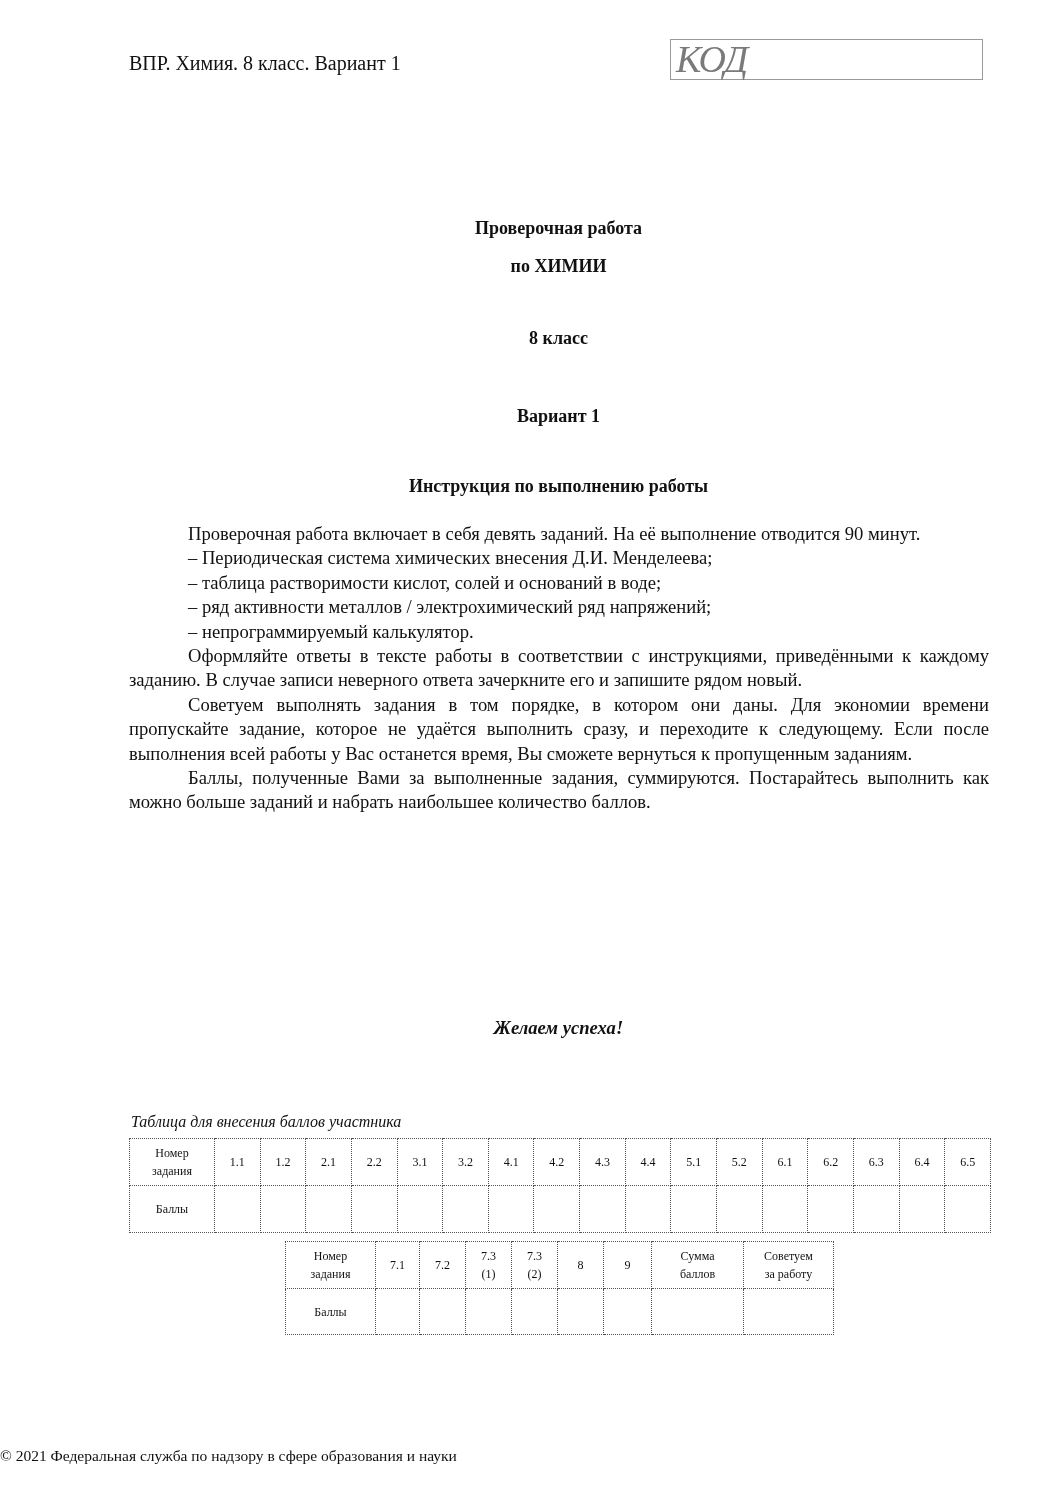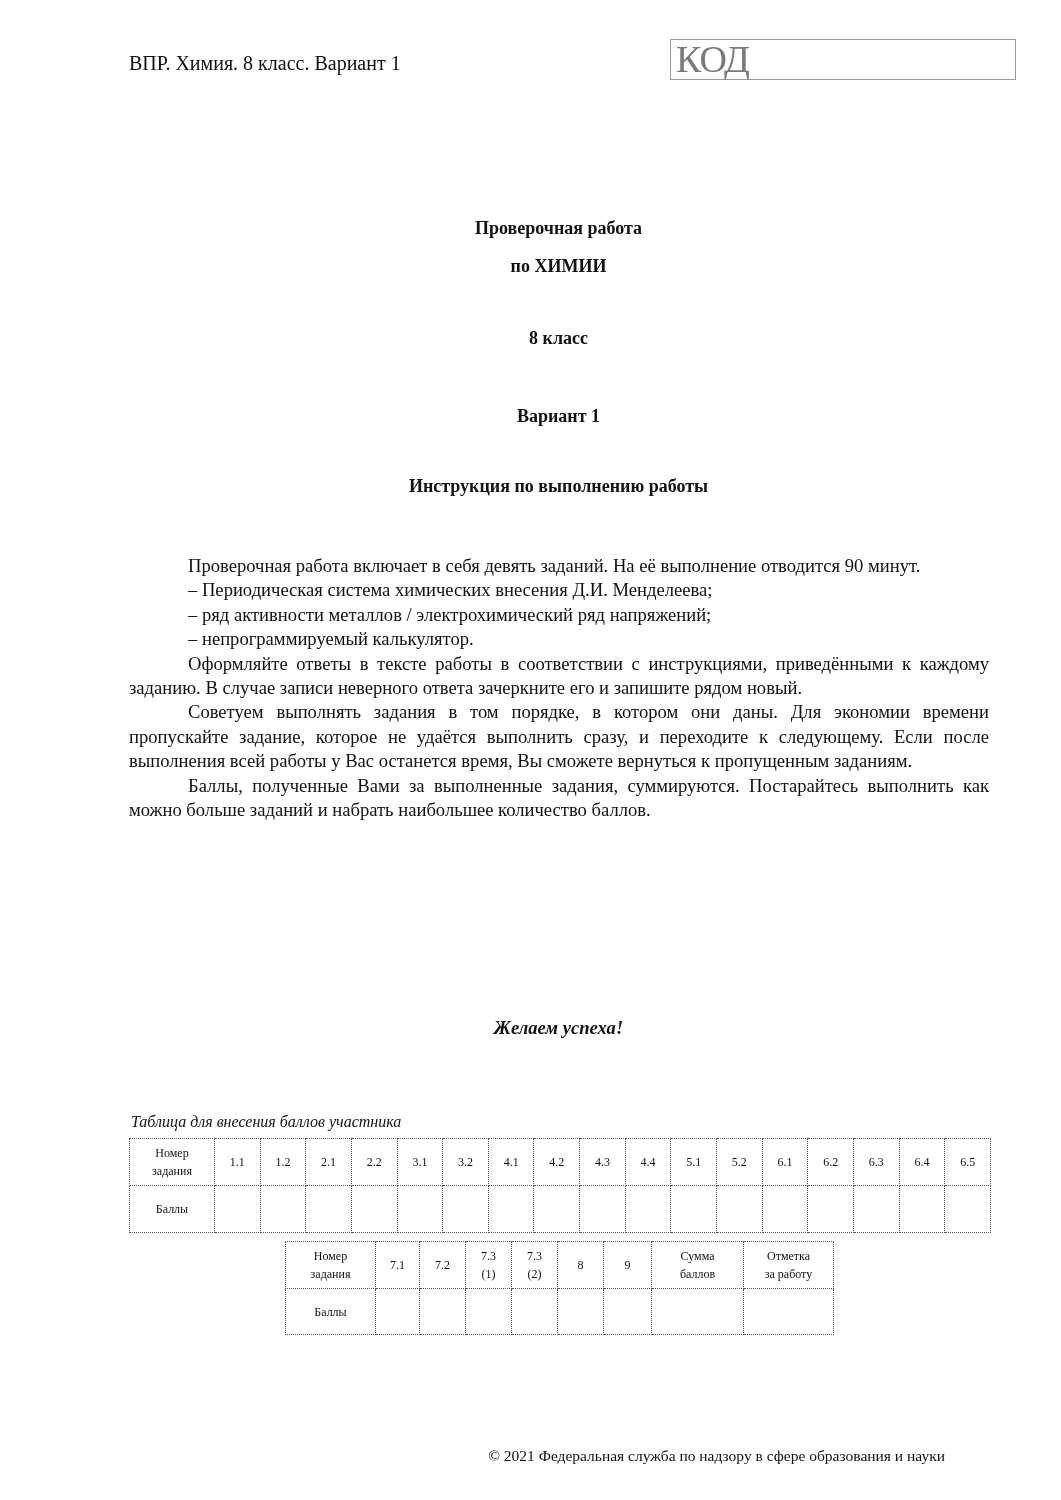--- a/index.html
+++ b/index.html
@@ -3,71 +3,71 @@
   <meta charset="utf-8">
   <style>
     html, body { margin: 0; padding: 0; background: #ffffff; }
     body {
       width: 1061px; height: 1500px; position: relative; overflow: hidden;
       font-family: "Liberation Serif", "DejaVu Serif", serif; color: #111;
     }
     .abs { position: absolute; }
     .header-text { left: 129px; top: 52px; font-size: 20px; }
     .kod-box {
-      left: 670px; top: 39px; width: 346px; height: 41px;
-      border: 1.5px solid #9a9a9a; box-sizing: border-box;
+      left: 670px; top: 39px; width: 313px; height: 41px;
+      border: 1.5px solid #9a9a9a; box-sizing: border-box; font-style: italic;
     }
     .kod-box span {
       position: absolute; left: 5px; top: -3px; font-size: 38px; color: #7a7a7a;
       letter-spacing: -1px;
     }
     .center { left: 0; width: 1117px; text-align: center; font-weight: bold; font-size: 18px; }
     .t1 { top: 218px; }
     .t2 { top: 256px; }
     .t3 { top: 328px; }
     .t4 { top: 406px; }
     .t5 { top: 476px; }
     .body-text {
       left: 129px; width: 860px; top: 522px; font-size: 18.6px; line-height: 24.4px;
       text-align: justify;
-      margin-top: 32px;
     }
     .body-text p { margin: 0; text-indent: 59px; }
     .body-text .li { text-indent: 0; padding-left: 59px; text-align: left; }
     .wish { top: 1017px; left: 0; width: 1117px; text-align: center; font-style: italic; font-weight: bold; font-size: 18.6px; }
     .table-caption { left: 131px; top: 1113px; font-style: italic; font-size: 16px; }
     table.scores { position: absolute; border-collapse: collapse; font-size: 12px; table-layout: fixed; }
     table.scores td {
       border: 1.5px dotted #555; text-align: center; vertical-align: middle; padding: 0;
       line-height: 18px;
     }
     #tbl1 { left: 129px; top: 1138px; width: 862px; }
     #tbl1 tr { height: 47px; }
     #tbl2 { left: 285px; top: 1241px; width: 548px; }
     #tbl2 tr.r1 { height: 47px; }
     #tbl2 tr.r2 { height: 46px; }
-    .footer { left: 0; width: 945px; text-align: right; top: 1447px; font-size: 15.5px; }
+    .footer { left: 0; width: 945px; text-align: left; top: 1447px; font-size: 15.5px; }
   </style>
 </head>
 <body>
 
 <div class="abs header-text">ВПР. Химия. 8 класс. Вариант 1</div>
 <div class="abs kod-box">
   <span>КОД</span>
 </div>
 
 <div class="abs center t1">Проверочная работа</div>
 <div class="abs center t2">по ХИМИИ</div>
 <div class="abs center t3">8 класс</div>
 <div class="abs center t4">Вариант 1</div>
 <div class="abs center t5">Инструкция по выполнению работы</div>
 
 <div class="abs body-text">
   <p>Проверочная работа включает в себя девять заданий. На её выполнение отводится 90 минут.</p>
   <p class="li">– Периодическая система химических внесения Д.И. Менделеева;</p>
+  <p class="li">– таблица растворимости кислот, солей и оснований в воде;</p>
   <p class="li">– ряд активности металлов / электрохимический ряд напряжений;</p>
   <p class="li">– непрограммируемый калькулятор.</p>
   <p>Оформляйте ответы в тексте работы в соответствии с инструкциями, приведёнными к каждому заданию. В случае записи неверного ответа зачеркните его и запишите рядом новый.</p>
   <p>Советуем выполнять задания в том порядке, в котором они даны. Для экономии времени пропускайте задание, которое не удаётся выполнить сразу, и переходите к следующему. Если после выполнения всей работы у Вас останется время, Вы сможете вернуться к пропущенным заданиям.</p>
   <p>Баллы, полученные Вами за выполненные задания, суммируются. Постарайтесь выполнить как можно больше заданий и набрать наибольшее количество баллов.</p>
 </div>
 
 <div class="abs wish">Желаем успеха!</div>
 
 <div class="abs table-caption">Таблица для внесения баллов участника</div>
@@ -141,21 +141,21 @@
       <span>Номер</span><br>
       <span>задания</span>
     </td>
   <td><span>7.1</span></td>
         <td><span>7.2</span></td>
         <td><span>7.3</span><br><span>(1)</span></td>
         <td><span>7.3</span><br><span>(2)</span></td>
         <td><span>8</span></td>
         <td><span>9</span></td>
         <td><span>Сумма</span><br><span>баллов</span></td>
-        <td><span>Отметка</span><br><span>за работу</span></td>
+        <td><span>Советуем</span><br><span>за работу</span></td>
       </tr>
   <tr class="r2" id="tbl2-pts">
     <td>Баллы</td>
   <td></td>
         <td></td>
         <td></td>
         <td></td>
         <td></td>
         <td></td>
         <td></td>

